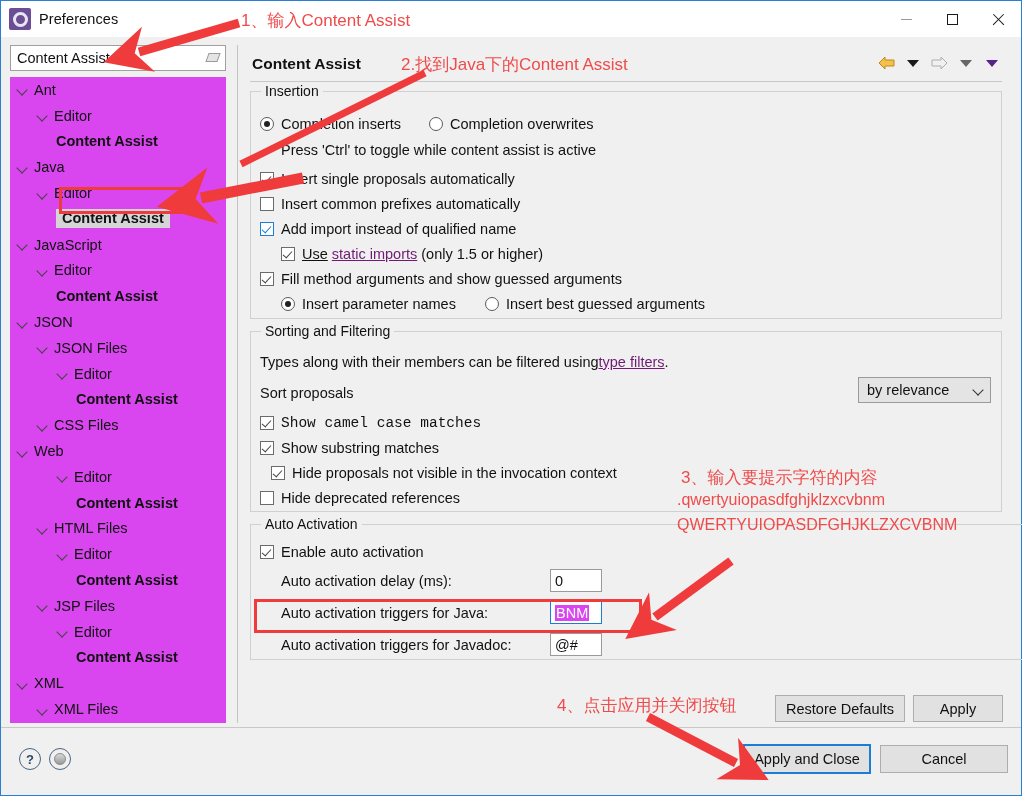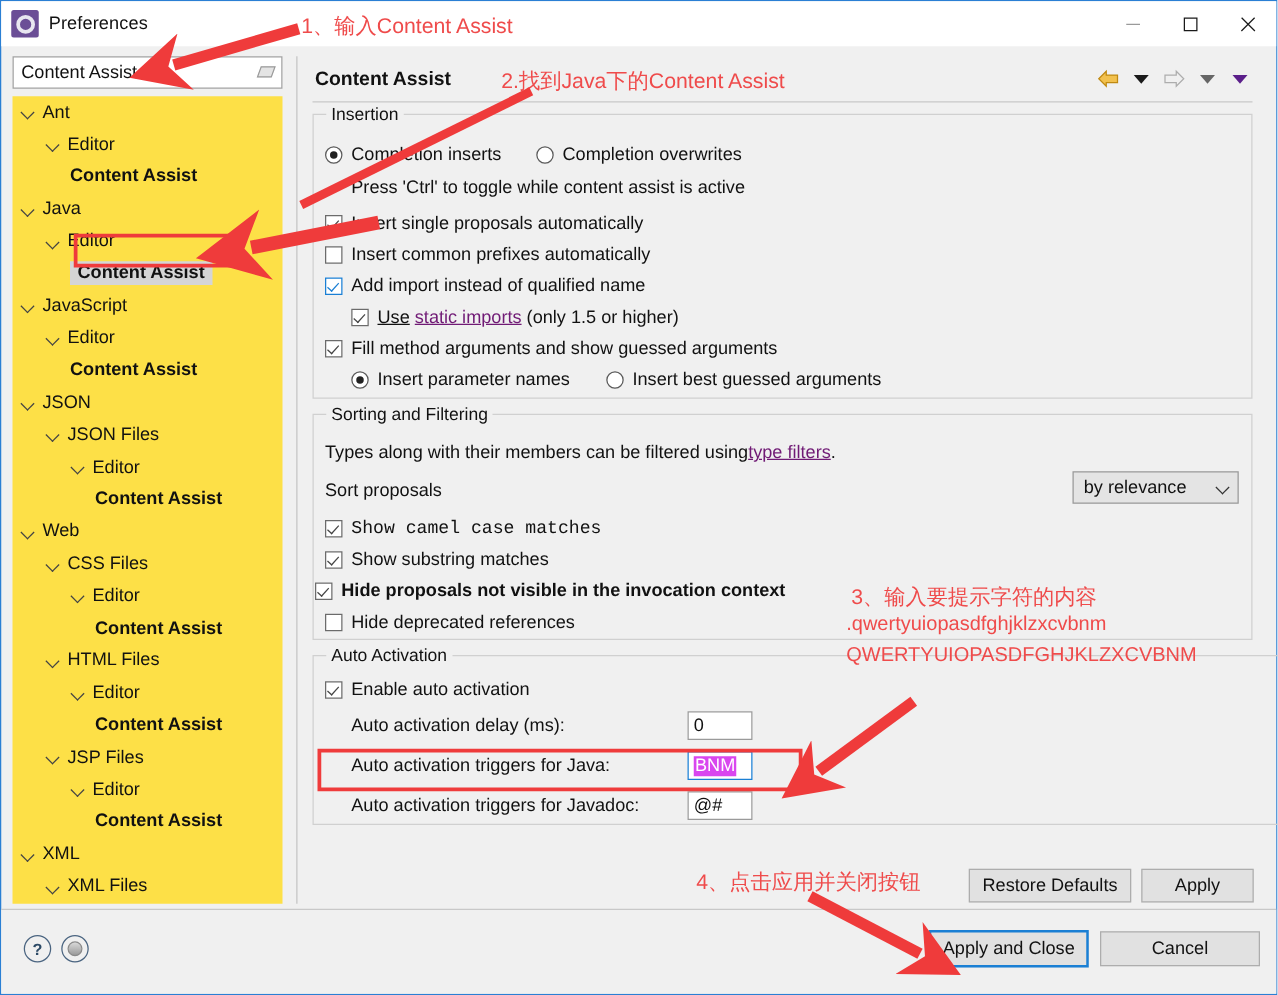--- a/index.html
+++ b/index.html
@@ -78,21 +78,21 @@
     width: 12px; height: 9px;
     background: #e4e4e4;
     border: 1px solid #9a9a9a;
     transform: skewX(-20deg);
   }
 
   
   .treepane {
     position: absolute; left: 9px; top: 76px;
     width: 216px; height: 646px;
-    background: #fde047;
+    background: #d946ef;
     overflow: hidden;
   }
   .trow {
     height: 25.8px;
     display: flex; align-items: center;
     font-size: 14.5px; color: #111;
     white-space: nowrap;
   }
   .chev {
     width: 13px; height: 13px; position: relative; flex: 0 0 13px; margin-right: 5px;
@@ -333,27 +333,27 @@
         <span class="chev"></span>
         <span>JSON Files</span>
       </div>
       <div class="trow" style="padding-left: 46px;">
         <span class="chev"></span>
         <span>Editor</span>
       </div>
       <div class="trow" style="padding-left: 66px;">
         <span class="leafbold">Content Assist</span>
       </div>
+      <div class="trow" style="padding-left: 26px;">
+        <span class="chev"></span>
+        <span>CSS Files</span>
+      </div>
       <div class="trow" style="padding-left: 6px;">
         <span class="chev"></span>
         <span>Web</span>
-      </div>
-      <div class="trow" style="padding-left: 26px;">
-        <span class="chev"></span>
-        <span>CSS Files</span>
       </div>
       <div class="trow" style="padding-left: 46px;">
         <span class="chev"></span>
         <span>Editor</span>
       </div>
       <div class="trow" style="padding-left: 66px;">
         <span class="leafbold">Content Assist</span>
       </div>
       <div class="trow" style="padding-left: 26px;">
         <span class="chev"></span>
@@ -475,21 +475,21 @@
       </div>
 
       <div class="line" style="left:9px; top:83px;font-family:Liberation Mono, monospace;">
         <span class="cb checked"></span>
         <span>Show camel case matches</span>
       </div>
       <div class="line" style="left:9px; top:108px;">
         <span class="cb checked"></span>
         <span>Show substring matches</span>
       </div>
-      <div class="line" style="left:1px; top:133px;font-weight:bold;">
+      <div class="line" style="left:20px; top:133px;">
         <span class="cb checked"></span>
         <span>Hide proposals not visible in the invocation context</span>
       </div>
       <div class="line" style="left:9px; top:158px;">
         <span class="cb"></span>
         <span>Hide deprecated references</span>
       </div>
     </div>
 
     <div class="group" style="left:12px; top:479px; width:820px; height:136px;">

